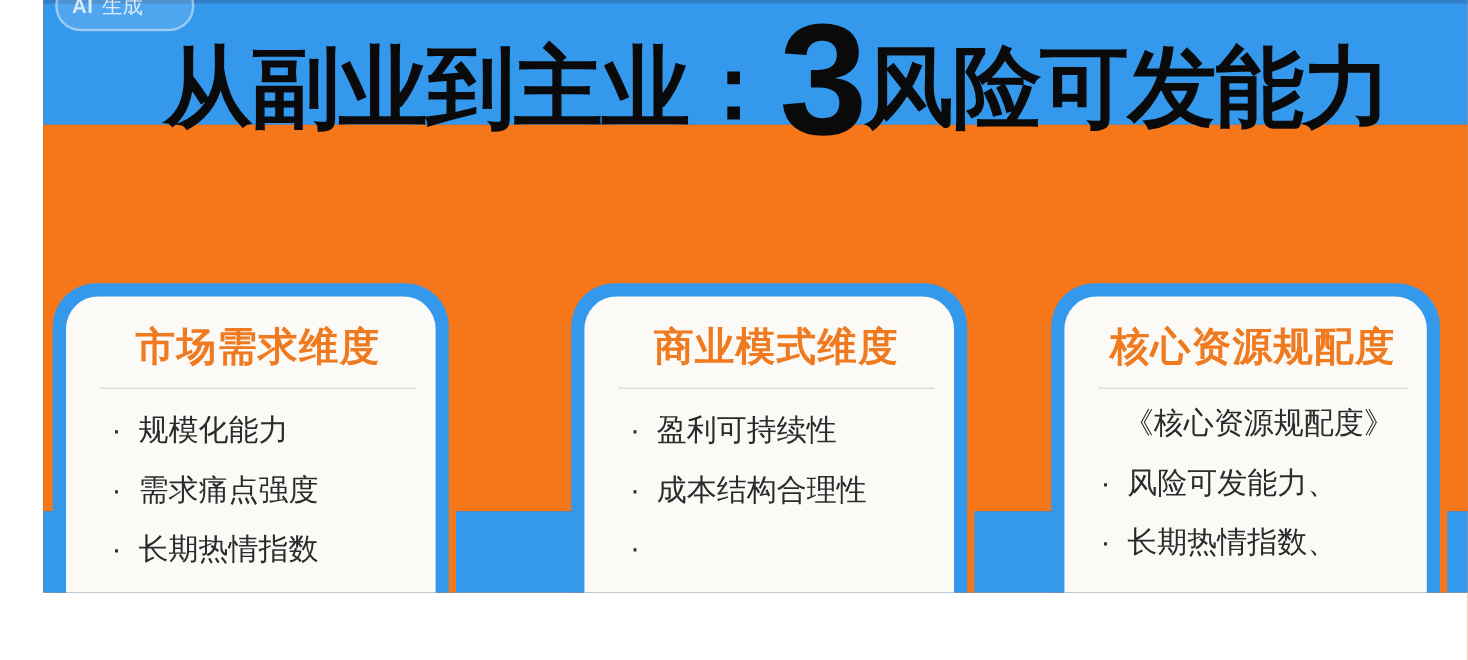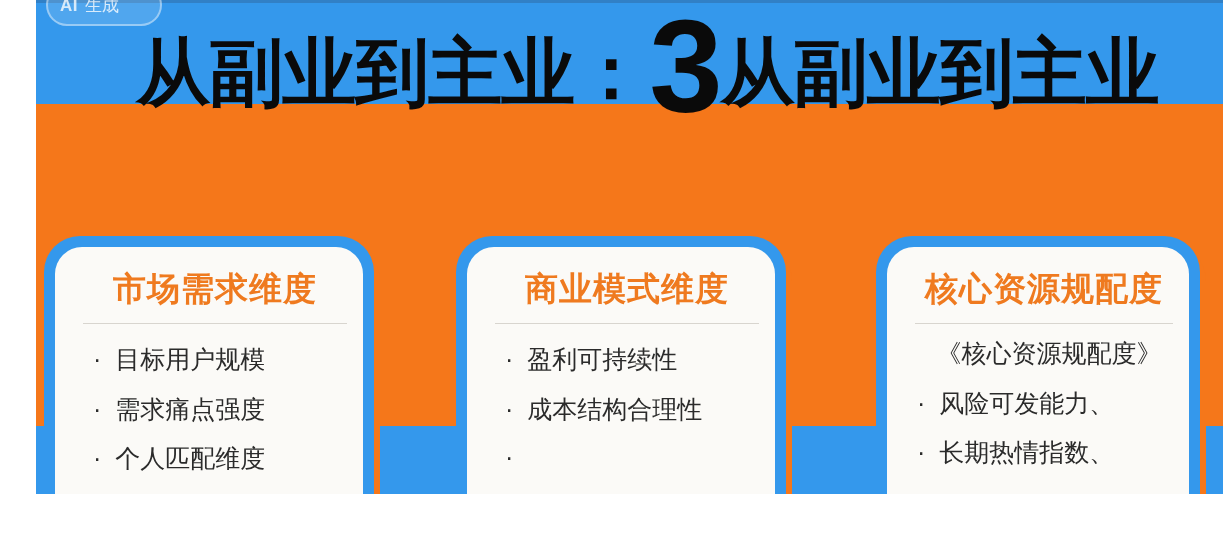--- a/index.html
+++ b/index.html
@@ -125,21 +125,21 @@
     height: 550px;
     z-index: 4;
   }
   .card {
     position: absolute;
     top: 236px;
     height: 308px;
     box-sizing: border-box;
   }
   .card-1 { left: 8px;   width: 330px; }
-  .card-2 { left: 420px; width: 330px; }
+  .card-2 { left: 440px; width: 330px; }
   .card-3 { left: 840px; width: 324px; }
 
   
   .card .shadow {
     position: absolute;
     left: 6px;
     top: 7px;
     right: -6px;
     bottom: -7px;
     border-radius: 38px;
@@ -229,44 +229,44 @@
 
   <div class="ai-badge">
     <span class="ai-mark">AI</span>
     <span class="ai-txt">生成</span>
   </div>
 
   <div class="headline">
     <div class="h-row">
       <span class="h-part">从副业到主业：</span>
       <span class="h-big">3</span>
-      <span class="h-part">从副业到主业</span>
+      <span class="h-part">风险可发能力</span>
     </div>
   </div>
 
   <div class="cards">
 
     <div class="card card-1">
       <div class="shadow"></div>
       <div class="frame">
         <div class="panel">
           <div class="card-title">市场需求维度</div>
           <div class="card-divider"></div>
           <div class="card-body">
             <div class="bullet-row">
               <span class="bullet-dot">·</span>
-              <span>目标用户规模</span>
+              <span>规模化能力</span>
             </div>
             <div class="bullet-row">
               <span class="bullet-dot">·</span>
               <span>需求痛点强度</span>
             </div>
             <div class="bullet-row">
               <span class="bullet-dot">·</span>
-              <span>个人匹配维度</span>
+              <span>长期热情指数</span>
             </div>
           </div>
         </div>
       </div>
     </div>
 
     <div class="card card-2">
       <div class="shadow"></div>
       <div class="frame">
         <div class="panel">

